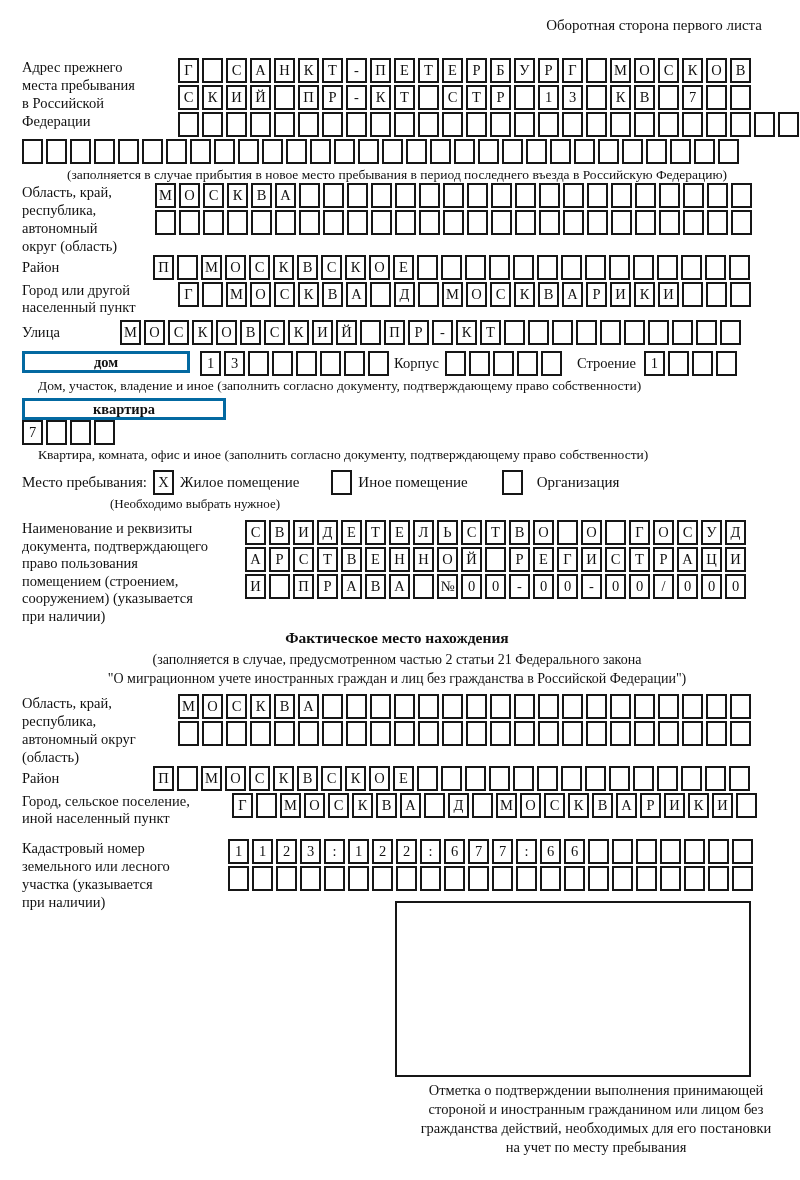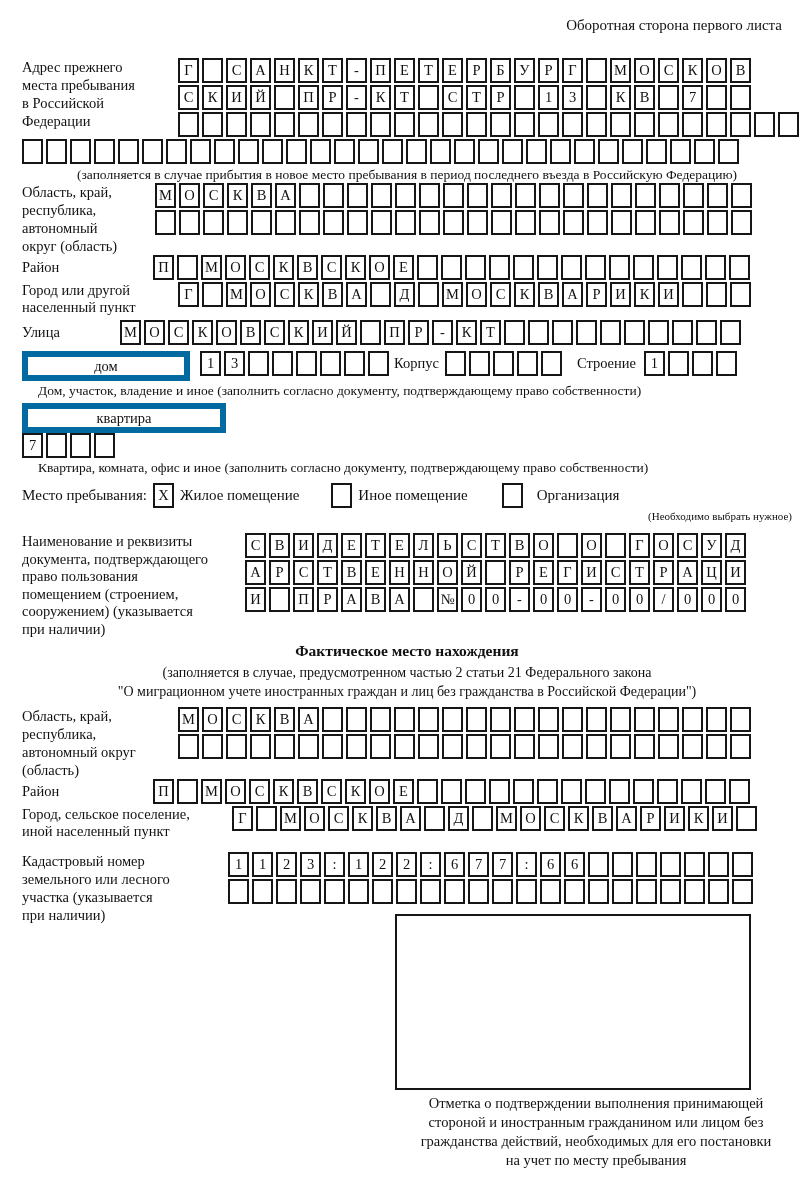--- a/index.html
+++ b/index.html
@@ -2,44 +2,45 @@
 <html><head>
 <meta charset="utf-8">
 <style>
   * { box-sizing: border-box; margin: 0; padding: 0; }
   html, body { background: #ffffff; }
   body {
     width: 800px; height: 1180px;
     font-family: "Liberation Serif", "DejaVu Serif", serif;
     color: #111; overflow: hidden; position: relative;
   }
-  .page { padding: 16px 8px 0 22px; }
+  .page { padding: 16px 28px 0 22px; }
 
   .header-note { text-align: right; font-size: 15px; line-height: 18px; padding-right: 10px; }
 
   .frow { display: flex; align-items: flex-start; }
   .flabel { font-size: 14.5px; line-height: 18px; flex: 0 0 auto; }
   .lline { white-space: nowrap; }
 
   .boxes { display: flex; flex: 0 0 auto; }
   .boxcol { display: flex; flex-direction: column; }
   .boxcol .boxes { margin-bottom: 2px; }
 
   .cbox {
     width: 21px; height: 25px; border: 2px solid #161616;
     margin-right: 3px; flex: 0 0 auto;
     display: flex; align-items: center; justify-content: center;
     font-size: 14.5px; line-height: 1;
   }
   .rowgap { margin-bottom: 2px; }
 
   .wbox {
-    height: 30px; border: 6px solid #0369a1; flex: 0 0 auto;
+    height: 22px; border: 3px solid #0369a1; flex: 0 0 auto;
     display: flex; align-items: center; justify-content: center;
     font-size: 14.5px;
+    font-weight: bold;
   }
 
   .caption { font-size: 13.5px; line-height: 17px; margin-top: 1px; }
   .caption.center { text-align: center; }
   .caption.indent { padding-left: 16px; }
 
   .h2title { text-align: center; font-weight: bold; font-size: 16px; line-height: 20px; margin: 5px 0 4px 0; }
   .h3title { text-align: center; font-weight: bold; font-size: 15.5px; line-height: 20px; margin-top: 22px; font-family: Liberation Serif, serif; }
   .centernote { text-align: center; font-size: 14px; line-height: 19px; }
 
@@ -47,21 +48,21 @@
   .region-block { height: 72px; }
   .doc-block { margin-top: 8px; height: 86px; }
   .doc-block .flabel { line-height: 17.5px; }
   .cad-block { margin-top: 8px; height: 56px; }
   .twolab { line-height: 17px; }
 
   .inline-label { font-size: 14.5px; line-height: 25px; white-space: nowrap; flex: 0 0 auto; }
 
   .stay-row { display: flex; align-items: center; margin-top: 7px; font-size: 15px; }
   .stay-row .cbox { margin: 0 6px; }
-  .stay-note { font-size: 11px; line-height: 17px; margin-left: 88px; text-align: right; }
+  .stay-note { font-size: 13px; line-height: 17px; margin-left: 88px; }
 
   .stamp-box { width: 356px; height: 176px; border: 2px solid #161616; margin-left: 373px; margin-top: 6px; }
   .stamp-caption { width: 436px; margin-left: 356px; margin-top: 4px; text-align: center; font-size: 14.5px; line-height: 19px; }
 
   .mt2 { margin-top: 2px; } .mt4 { margin-top: 4px; flex-direction: column; } .mt6 { margin-top: 6px; }
 </style>
 </head>
 <body>
 
 <div class="page">

